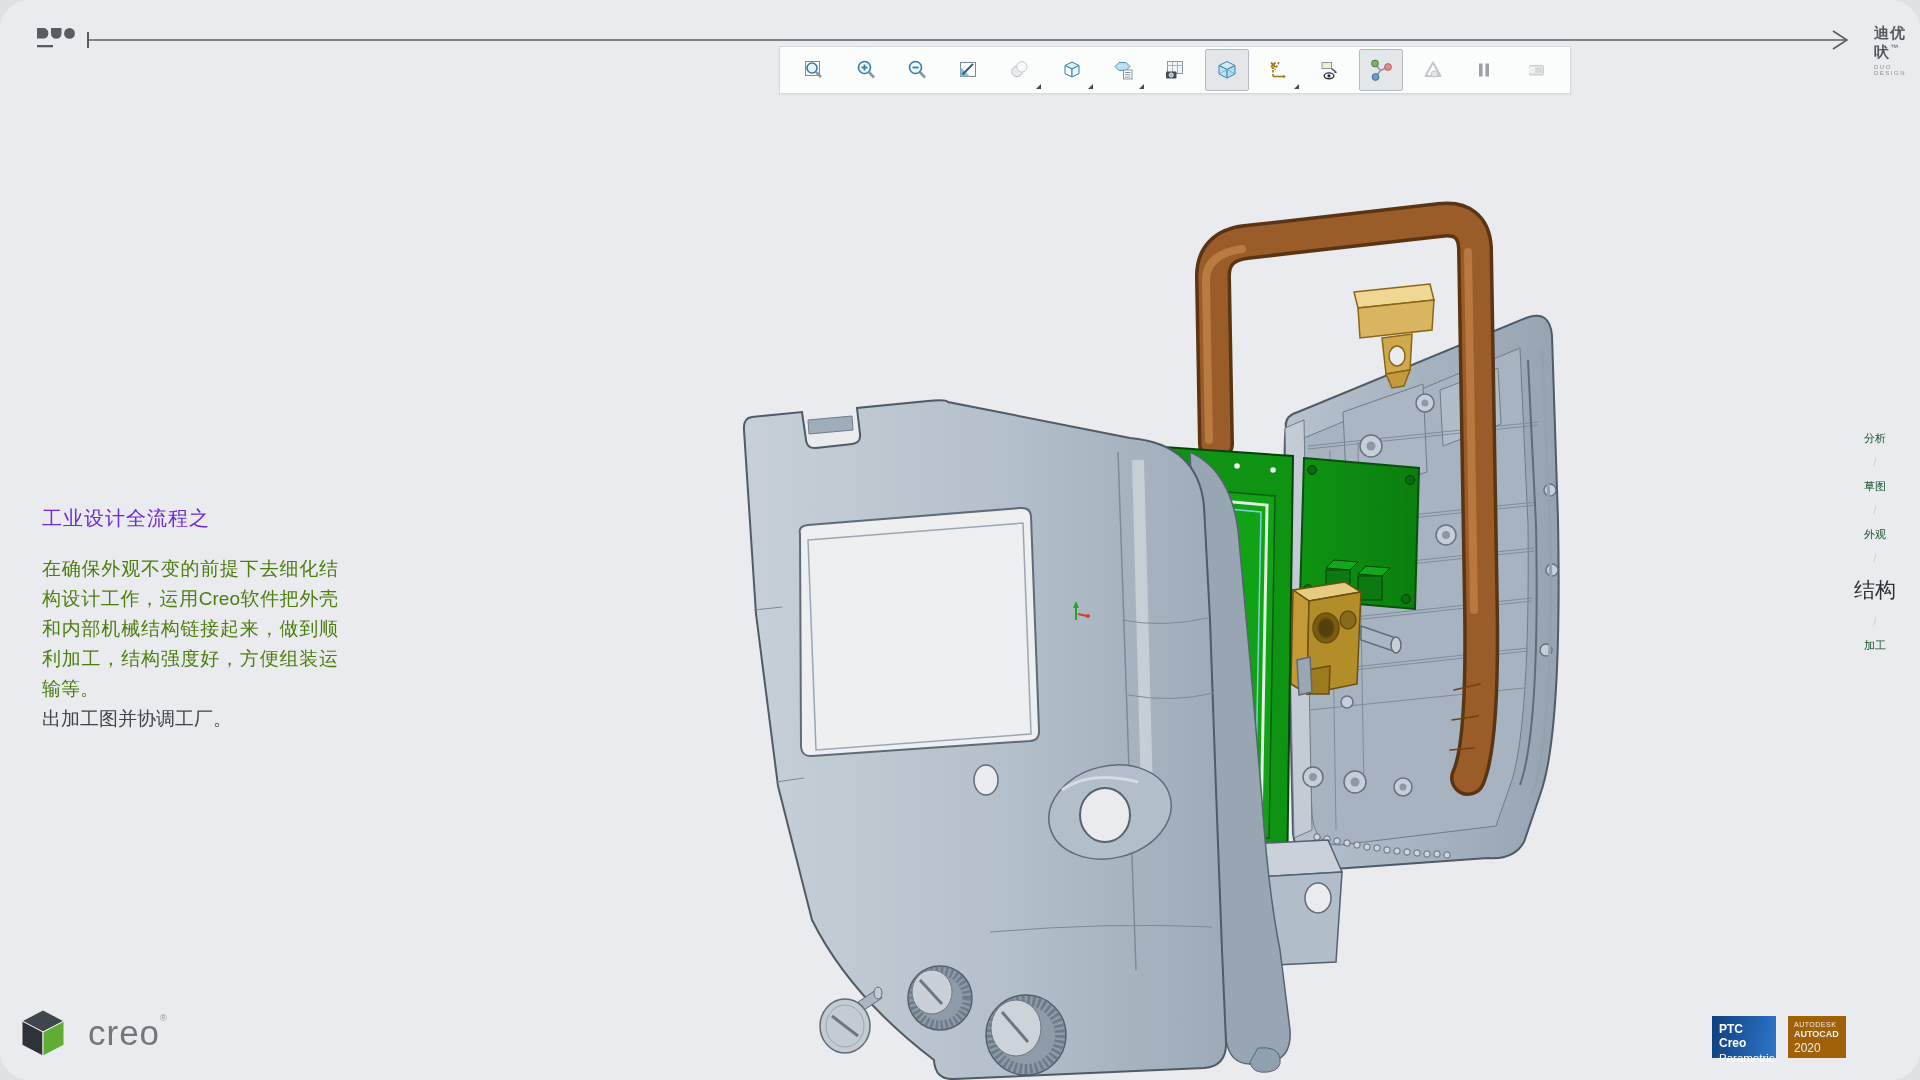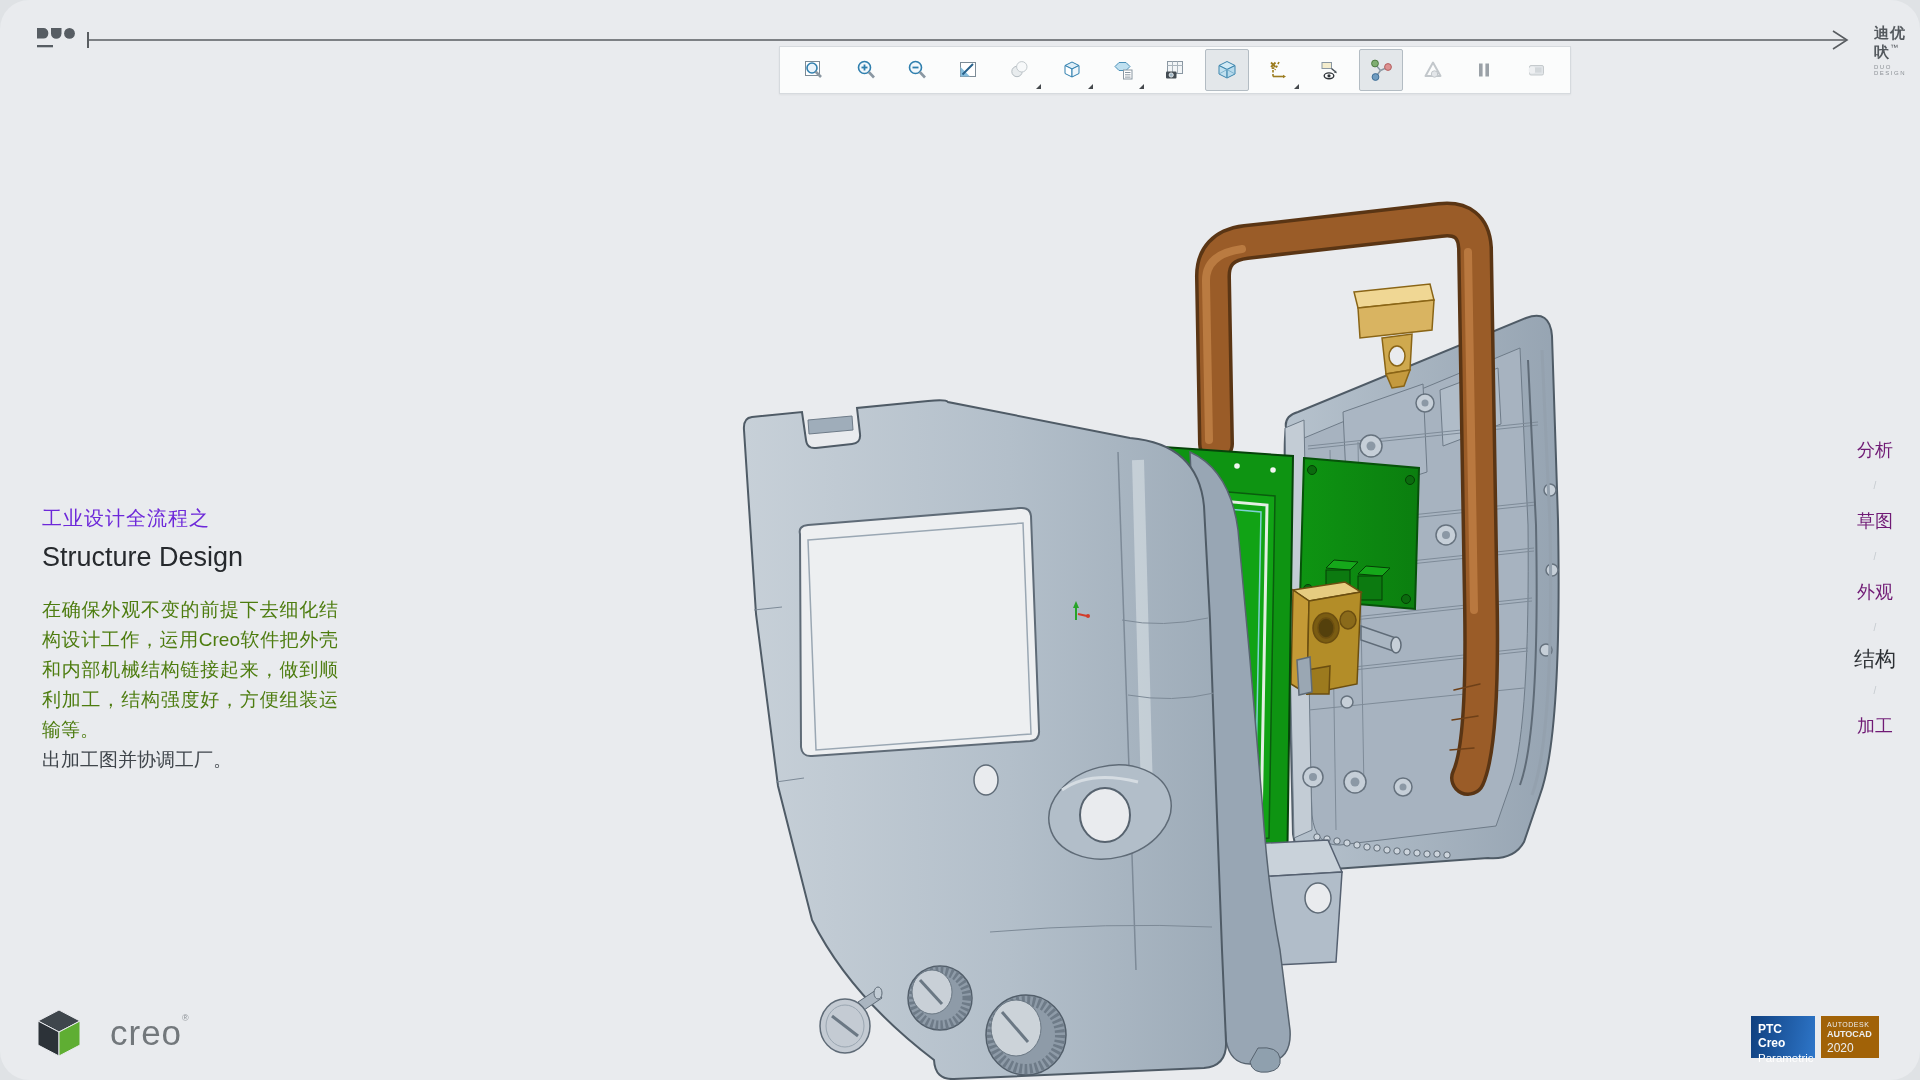--- a/index.html
+++ b/index.html
@@ -23,28 +23,28 @@
          border-left:5px solid transparent;border-bottom:5px solid #45494d;}
   
   #intro{position:absolute;left:42px;top:505px;width:300px;}
   .eyebrow{font-size:20px;color:#6d28d9;letter-spacing:1px;}
   .big-title{font-size:56px;color:#202327;letter-spacing:2px;line-height:1.1;margin-top:10px;font-weight:500;}
   .sub-title{font-size:27px;color:#26292d;margin-top:10px;font-weight:400;}
   .intro-p{font-size:19px;color:#4d7c0f;line-height:1.58;margin-top:22px;width:296px;text-align:justify;}
   .intro-p2{font-size:19px;color:#3f454b;line-height:1.58;width:296px;}
   
   #process-nav{position:absolute;left:1836px;top:420px;width:78px;text-align:center;}
-  .pn-item{font-size:18px;color:#701a75;margin:18px 0;cursor:pointer;}
+  .pn-item{font-size:11px;color:#14532d;margin:11px 0;cursor:pointer;}
   .pn-item.active{font-size:21px;color:#2c3034;margin:12px 0;}
   .pn-sep{font-size:10px;color:#c6cbd0;margin:3px 0;}
   
-  #creo-logo{position:absolute;left:36px;top:1008px;display:flex;align-items:center;gap:28px;}
+  #creo-logo{position:absolute;left:20px;top:1008px;display:flex;align-items:center;gap:22px;}
   #creo-logo .creo-text{font-size:35px;color:#72777b;letter-spacing:1px;}
   #creo-logo .reg{font-size:9px;color:#8d9297;vertical-align:top;}
-  #badges{position:absolute;left:1751px;top:1016px;display:flex;gap:6px;}
+  #badges{position:absolute;left:1712px;top:1016px;display:flex;gap:12px;}
   .badge-ptc{width:64px;height:42px;background:linear-gradient(100deg,#0f3f7e 0%,#2e76c9 100%);
              color:#fff;padding:6px 7px;box-sizing:border-box;}
   .badge-ptc .l1{font-size:12px;font-weight:bold;line-height:1.2;}
   .badge-ptc .l2{font-size:11.5px;line-height:1.3;}
   .badge-adsk{width:58px;height:42px;background:#a16207;color:#eceeef;padding:5px 6px;box-sizing:border-box;}
   .badge-adsk .l1{font-size:7px;letter-spacing:.5px;}
   .badge-adsk .l2{font-size:9px;font-weight:bold;line-height:1.4;}
   .badge-adsk .l3{font-size:12px;line-height:1.2;}
   
   #viewport{position:absolute;left:690px;top:190px;width:890px;height:890px;cursor:crosshair;}
@@ -194,21 +194,20 @@
     <svg width="24" height="24">
       <path d="M7,7.5 h11 a1.5,1.5 0 0 1 1.5,1.5 v6.5 a1.5,1.5 0 0 1 -1.5,1.5 h-11 a1.5,1.5 0 0 1 -1.5,-1.5 v-6.5 a1.5,1.5 0 0 1 1.5,-1.5 z" fill="#e1e5e8" stroke="#c5cacd"></path>
       <circle cx="8.2" cy="12" r="3.6" fill="#eef0f2"></circle>
       <rect x="11" y="9.5" width="6.5" height="5" fill="#d3d8db"></rect>
     </svg>
   </div>
 </div>
 
 <div id="intro">
   <div class="eyebrow">工业设计全流程之</div>
-  <div class="sub-title">Structure Design</div>
   <div class="intro-p">在确保外观不变的前提下去细化结构设计工作，运用Creo软件把外壳和内部机械结构链接起来，做到顺利加工，结构强度好，方便组装运输等。</div>
   <div class="intro-p2">出加工图并协调工厂。</div>
 </div>
 
 <div id="process-nav">
   <div class="pn-item">分析</div>
   <div class="pn-sep">/</div>
   <div class="pn-item">草图</div>
   <div class="pn-sep">/</div>
   <div class="pn-item">外观</div>

